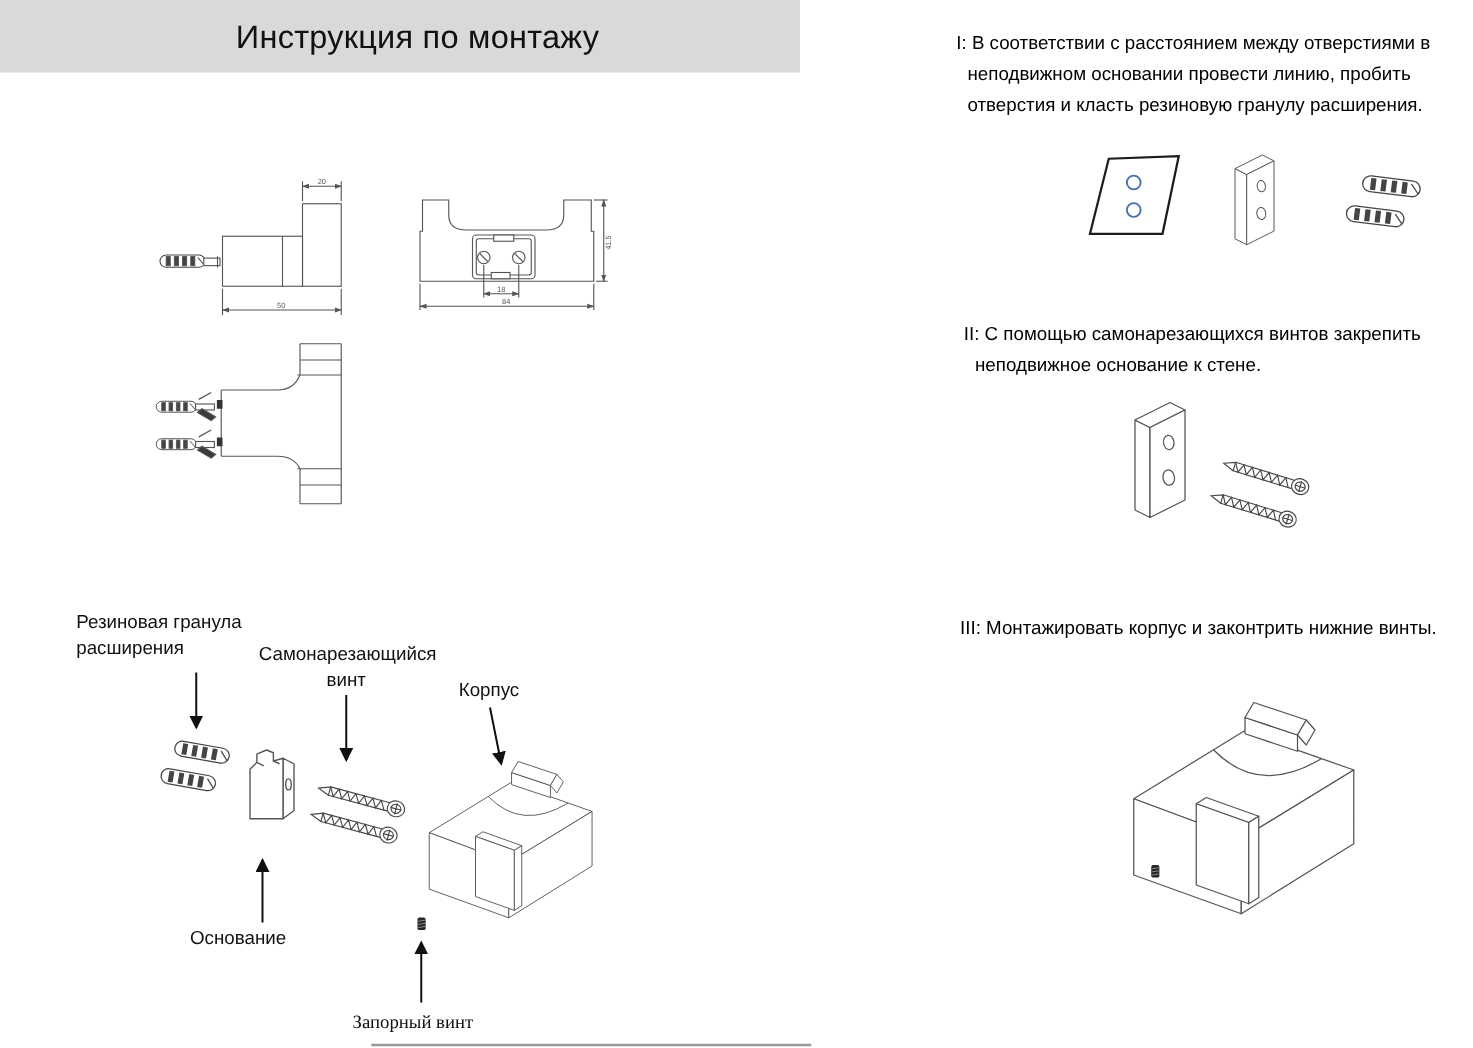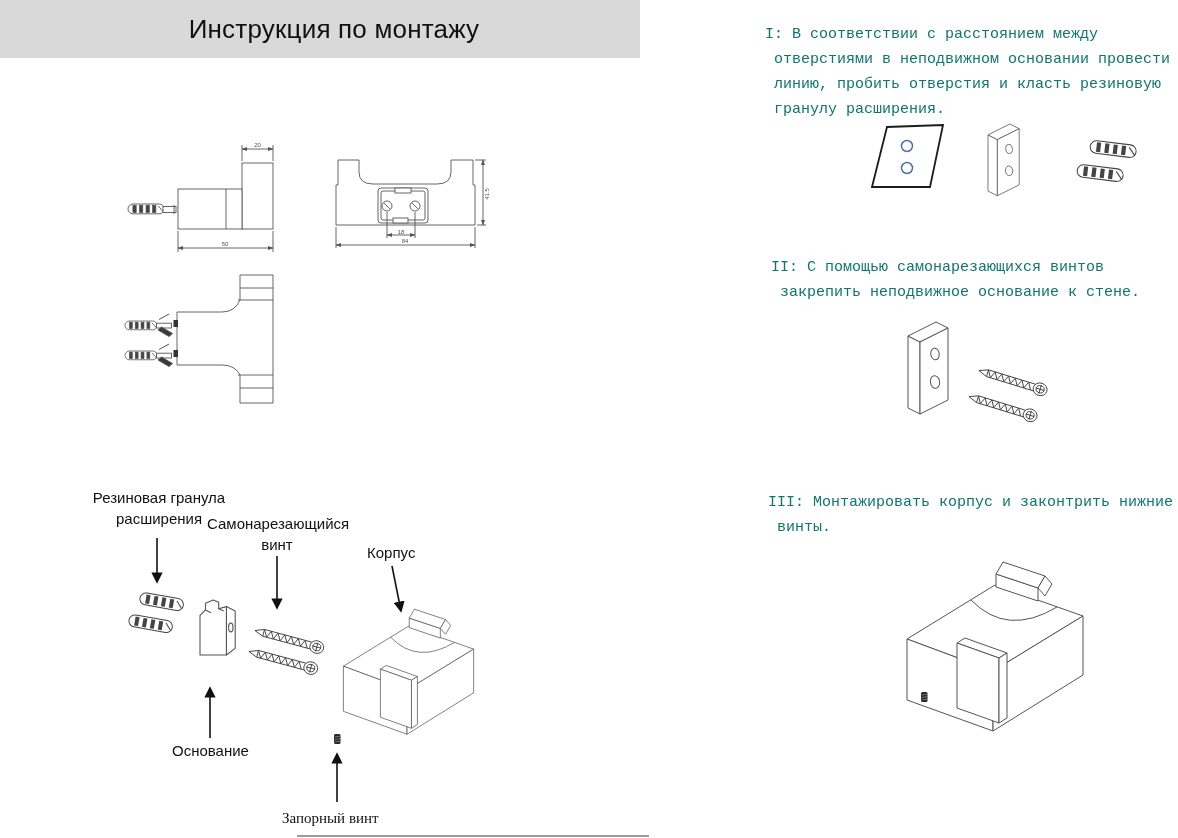--- a/index.html
+++ b/index.html
@@ -20,22 +20,22 @@
   .section-title {
     position: absolute; left: 185px; top: 76px;
     font-size: 22px; color: #111;
   }
   svg { position: absolute; overflow: visible; }
   .lbl {
     position: absolute; font-size: 15px; line-height: 21px; color: #111;
   }
   .lbl.center { text-align: center; }
   .step-text {
-    position: absolute; font-size: 15px; line-height: 25px; color: #0f766e;
-    text-indent: -9px; padding-left: 9px; font-family: Liberation Mono, monospace;
+    position: absolute; font-size: 15px; line-height: 25px; color: #000000;
+    text-indent: -9px; padding-left: 9px;
   }
   .bottom-line {
     position: absolute; left: 297px; top: 835px; width: 352px; height: 2px;
     background: #9a9a9a;
   }
   .dim-text { font-size: 6px; fill: #555; font-family: "Liberation Sans", sans-serif; }
 </style>
 </head>
 <body>
 
@@ -192,24 +192,24 @@
     </g>
     <use href="#dowel" transform="translate(101,112) rotate(10)"></use>
     <use href="#dowel" transform="translate(90,134) rotate(10)"></use>
     <use href="#base-block" transform="translate(160,120) scale(1.1)"></use>
     <use href="#screw" transform="translate(213,150) rotate(15)"></use>
     <use href="#screw" transform="translate(207,171) rotate(15)"></use>
     <use href="#hook-body" transform="translate(296,124) scale(0.74)"></use>
     <use href="#lock-screw" transform="translate(294,254)"></use>
   </svg>
 
-  <div class="lbl" style="left:79px; top:487px; width:160px;text-align:center;">Резиновая гранула расширения</div>
+  <div class="lbl" style="left:61px; top:487px; width:160px;">Резиновая гранула расширения</div>
   <div class="lbl center" style="left:207px; top:513px; width:140px;">Самонарезающийся винт</div>
   <div class="lbl" style="left:367px; top:542px; width:70px;">Корпус</div>
-  <div class="lbl" style="left:152px; top:740px; width:110px;margin-left:20px;">Основание</div>
+  <div class="lbl" style="left:152px; top:740px; width:110px;">Основание</div>
   <div class="lbl" style="left:282px; top:808px; width:130px;font-family:Liberation Serif, serif;">Запорный винт</div>
 
   <div class="step-text" style="left:765px; top:22px; width:406px;">I: В соответствии с расстоянием между отверстиями в неподвижном основании провести линию, пробить отверстия и класть резиновую гранулу расширения.</div>
   <div class="step-text" style="left:771px; top:255px; width:402px;">II: С помощью самонарезающихся винтов закрепить неподвижное основание к стене.</div>
   <div class="step-text" style="left:768px; top:490px; width:412px;">III: Монтажировать корпус и законтрить нижние винты.</div>
 
   <svg style="left:858px; top:116px;" width="295" height="125" viewBox="0 0 295 125">
     <polygon points="14,71 29,11 85,9 72,71" fill="#fff" stroke="#1c1c1c" stroke-width="1.8"></polygon>
     <circle cx="49" cy="30" r="5.5" fill="#fff" stroke="#4a72a8" stroke-width="1.5"></circle>
     <circle cx="49" cy="52" r="5.5" fill="#fff" stroke="#4a72a8" stroke-width="1.5"></circle>

